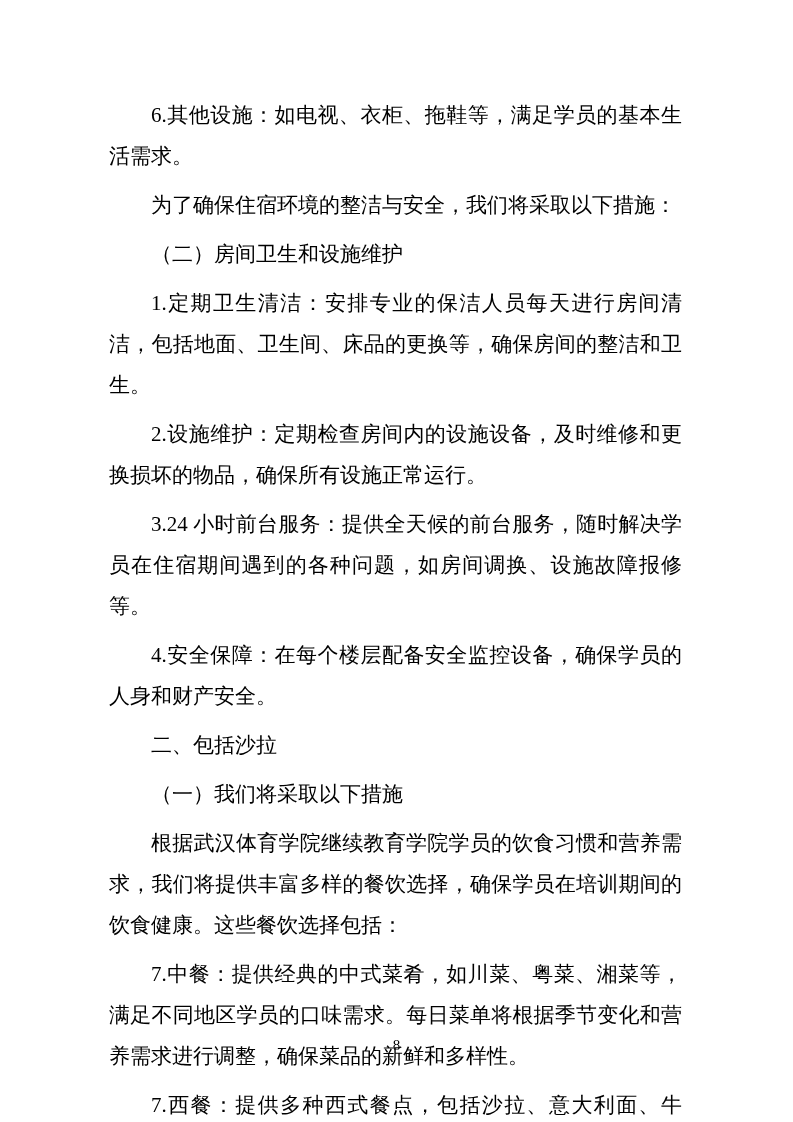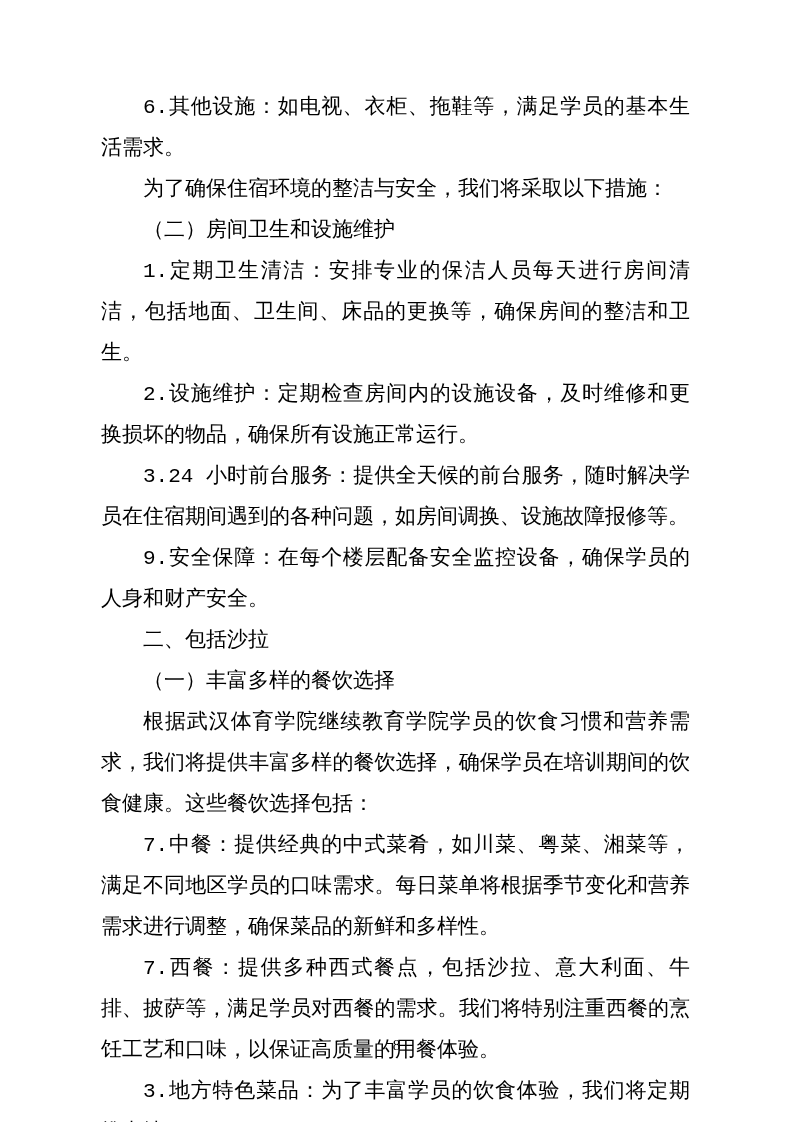--- a/index.html
+++ b/index.html
@@ -14,23 +14,23 @@
     background: #ffffff;
     overflow: hidden;
   }
   .content {
     position: absolute;
     left: 101px;
     top: 87px;
     width: 589px;
   }
   .content p {
-    margin: 0;
+    margin: 8px;
     padding: 0;
-    font-family: Liberation Mono, monospace;
+    font-family: Liberation Serif, serif;
     font-size: 21px;
     line-height: 41px;
     color: #000000;
     text-align: justify;
     text-indent: 2em;
     word-break: break-all;
   }
   .page-number {
     position: absolute;
     left: 0;
@@ -47,22 +47,22 @@
 <body>
 
 <div class="page">
   <div class="content">
       <p>6.其他设施：如电视、衣柜、拖鞋等，满足学员的基本生活需求。</p>
       <p>为了确保住宿环境的整洁与安全，我们将采取以下措施：</p>
       <p>（二）房间卫生和设施维护</p>
       <p>1.定期卫生清洁：安排专业的保洁人员每天进行房间清洁，包括地面、卫生间、床品的更换等，确保房间的整洁和卫生。</p>
       <p>2.设施维护：定期检查房间内的设施设备，及时维修和更换损坏的物品，确保所有设施正常运行。</p>
       <p>3.24 小时前台服务：提供全天候的前台服务，随时解决学员在住宿期间遇到的各种问题，如房间调换、设施故障报修等。</p>
-      <p>9.安全保障：在每个楼层配备安全监控设备，确保学员的人身和财产安全。</p>
+      <p>4.安全保障：在每个楼层配备安全监控设备，确保学员的人身和财产安全。</p>
       <p>二、包括沙拉</p>
-      <p>（一）丰富多样的餐饮选择</p>
+      <p>（一）我们将采取以下措施</p>
       <p>根据武汉体育学院继续教育学院学员的饮食习惯和营养需求，我们将提供丰富多样的餐饮选择，确保学员在培训期间的饮食健康。这些餐饮选择包括：</p>
       <p>7.中餐：提供经典的中式菜肴，如川菜、粤菜、湘菜等，满足不同地区学员的口味需求。每日菜单将根据季节变化和营养需求进行调整，确保菜品的新鲜和多样性。</p>
       <p>7.西餐：提供多种西式餐点，包括沙拉、意大利面、牛排、披萨等，满足学员对西餐的需求。我们将特别注重西餐的烹饪工艺和口味，以保证高质量的用餐体验。</p>
       <p>3.地方特色菜品：为了丰富学员的饮食体验，我们将定期推出地</p>
     </div>
   <div class="page-number">8</div>
 </div>
 
 </body></html>

